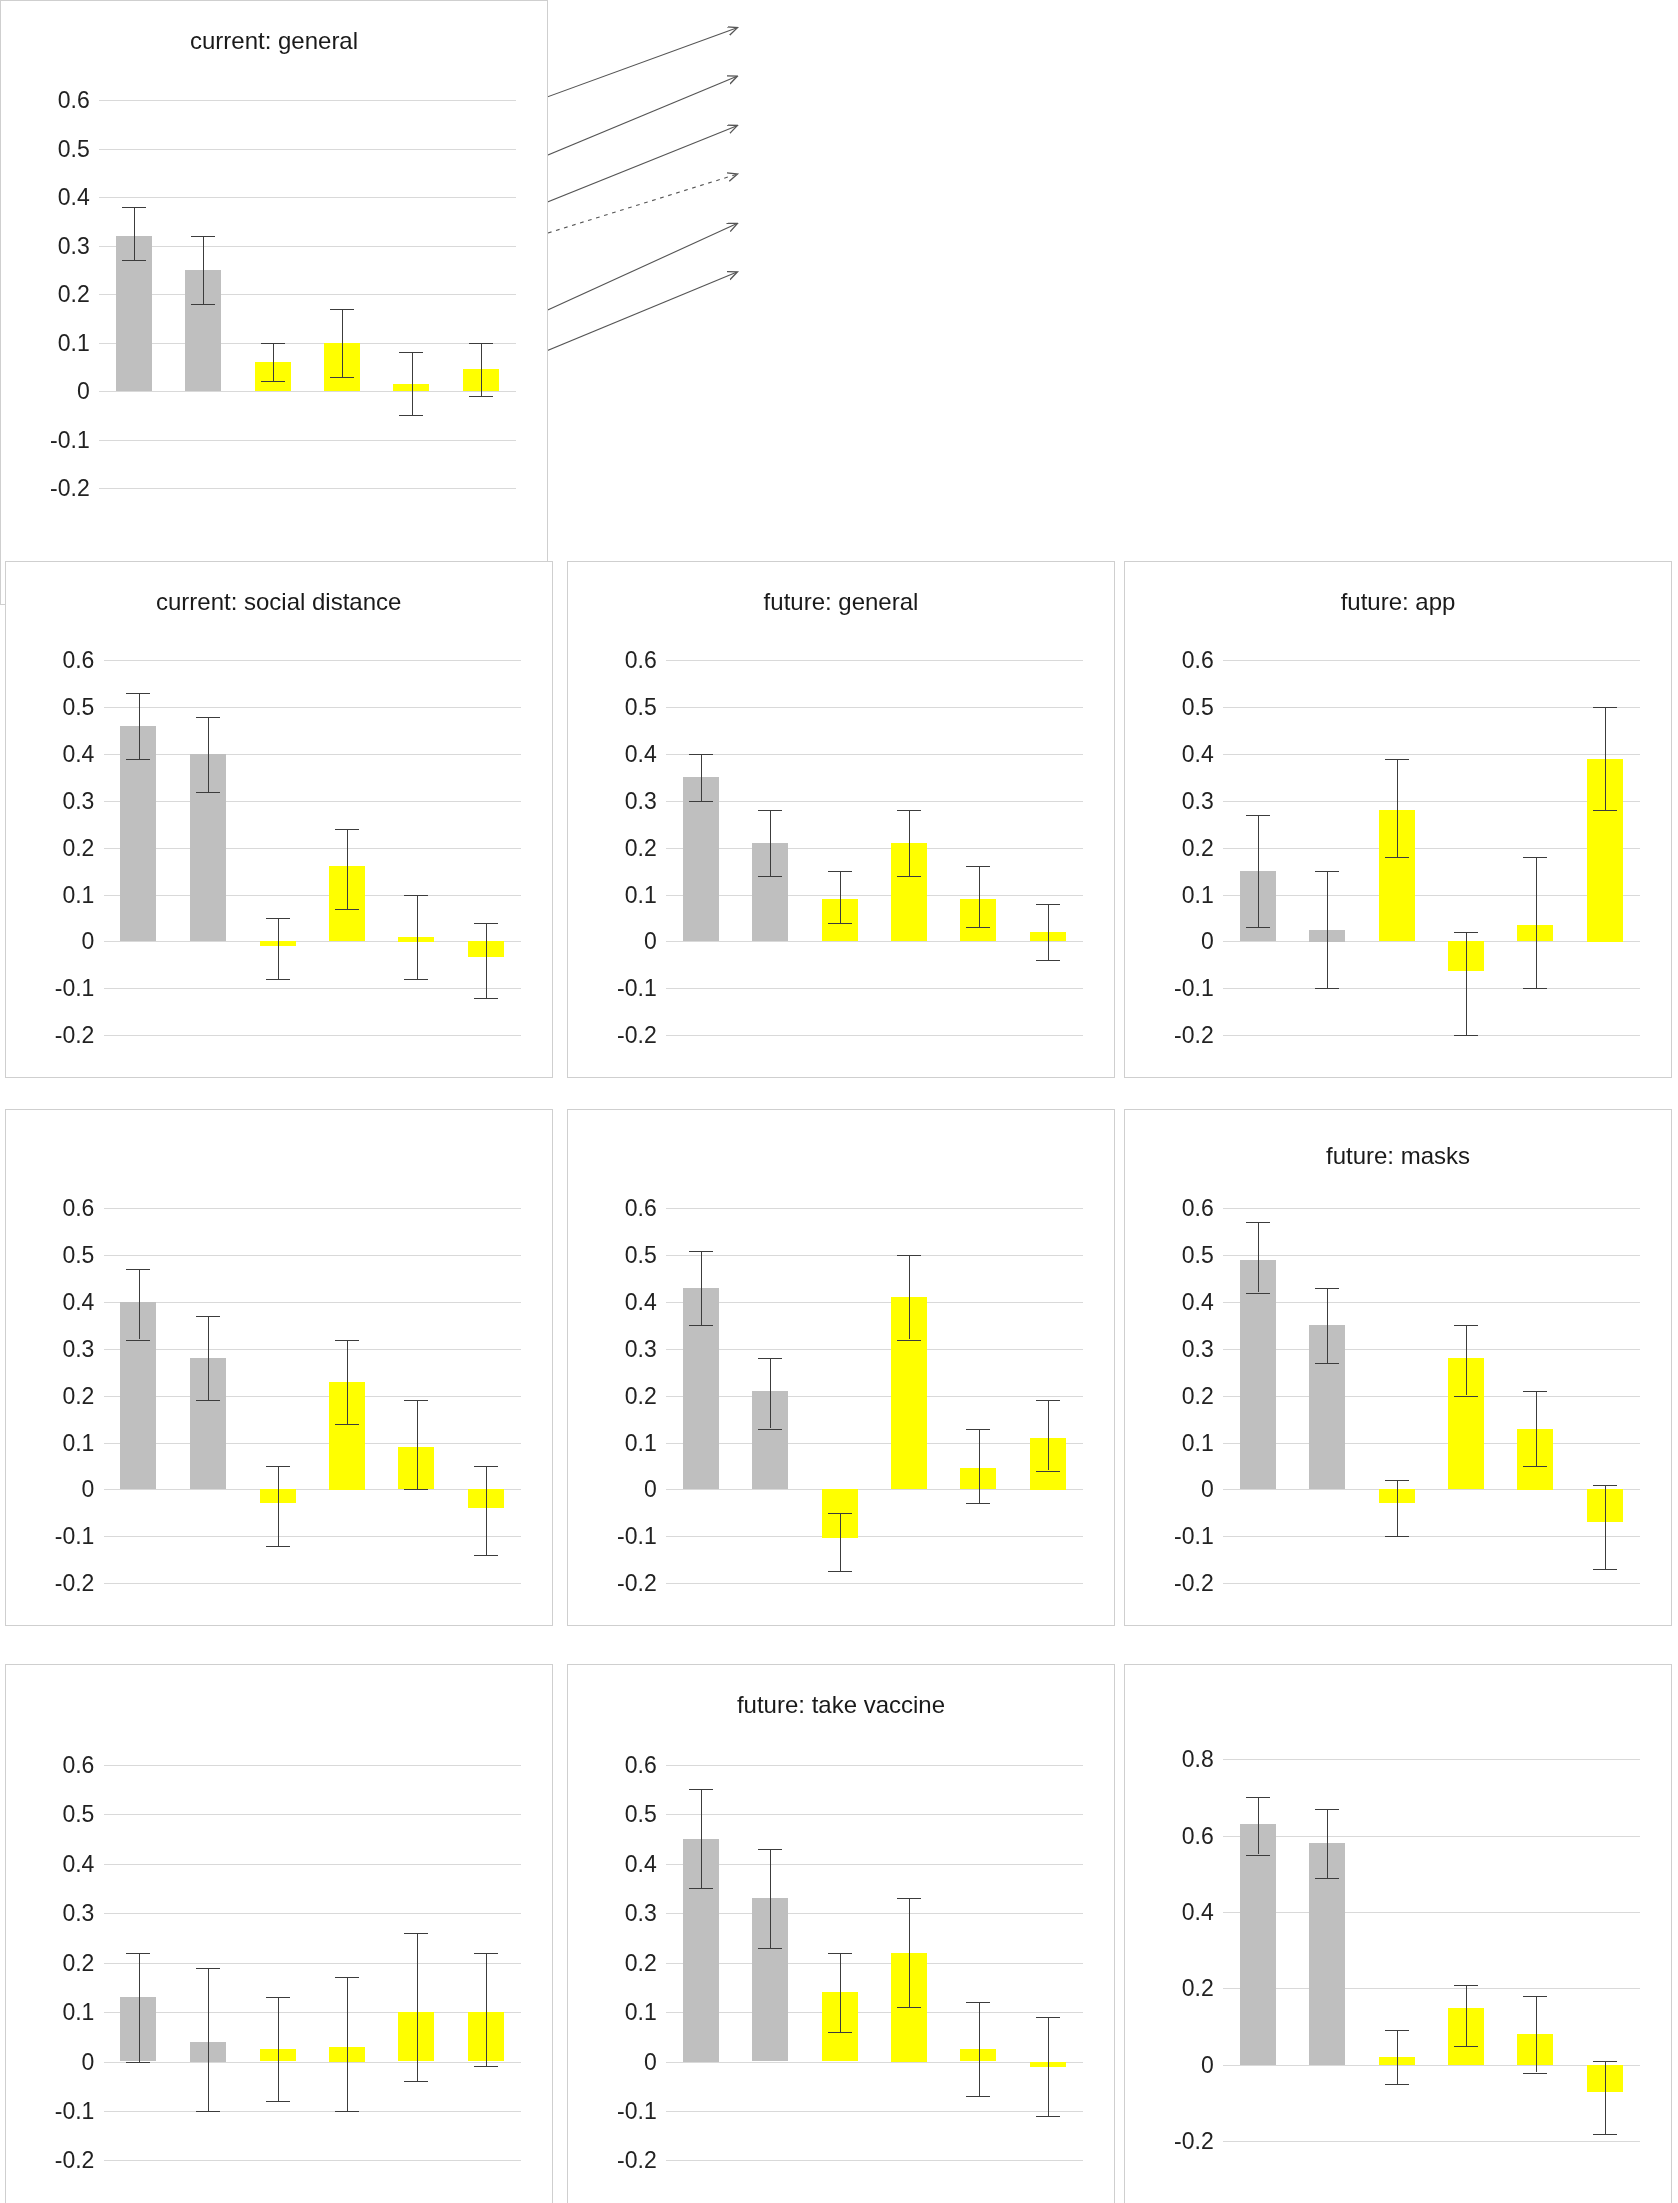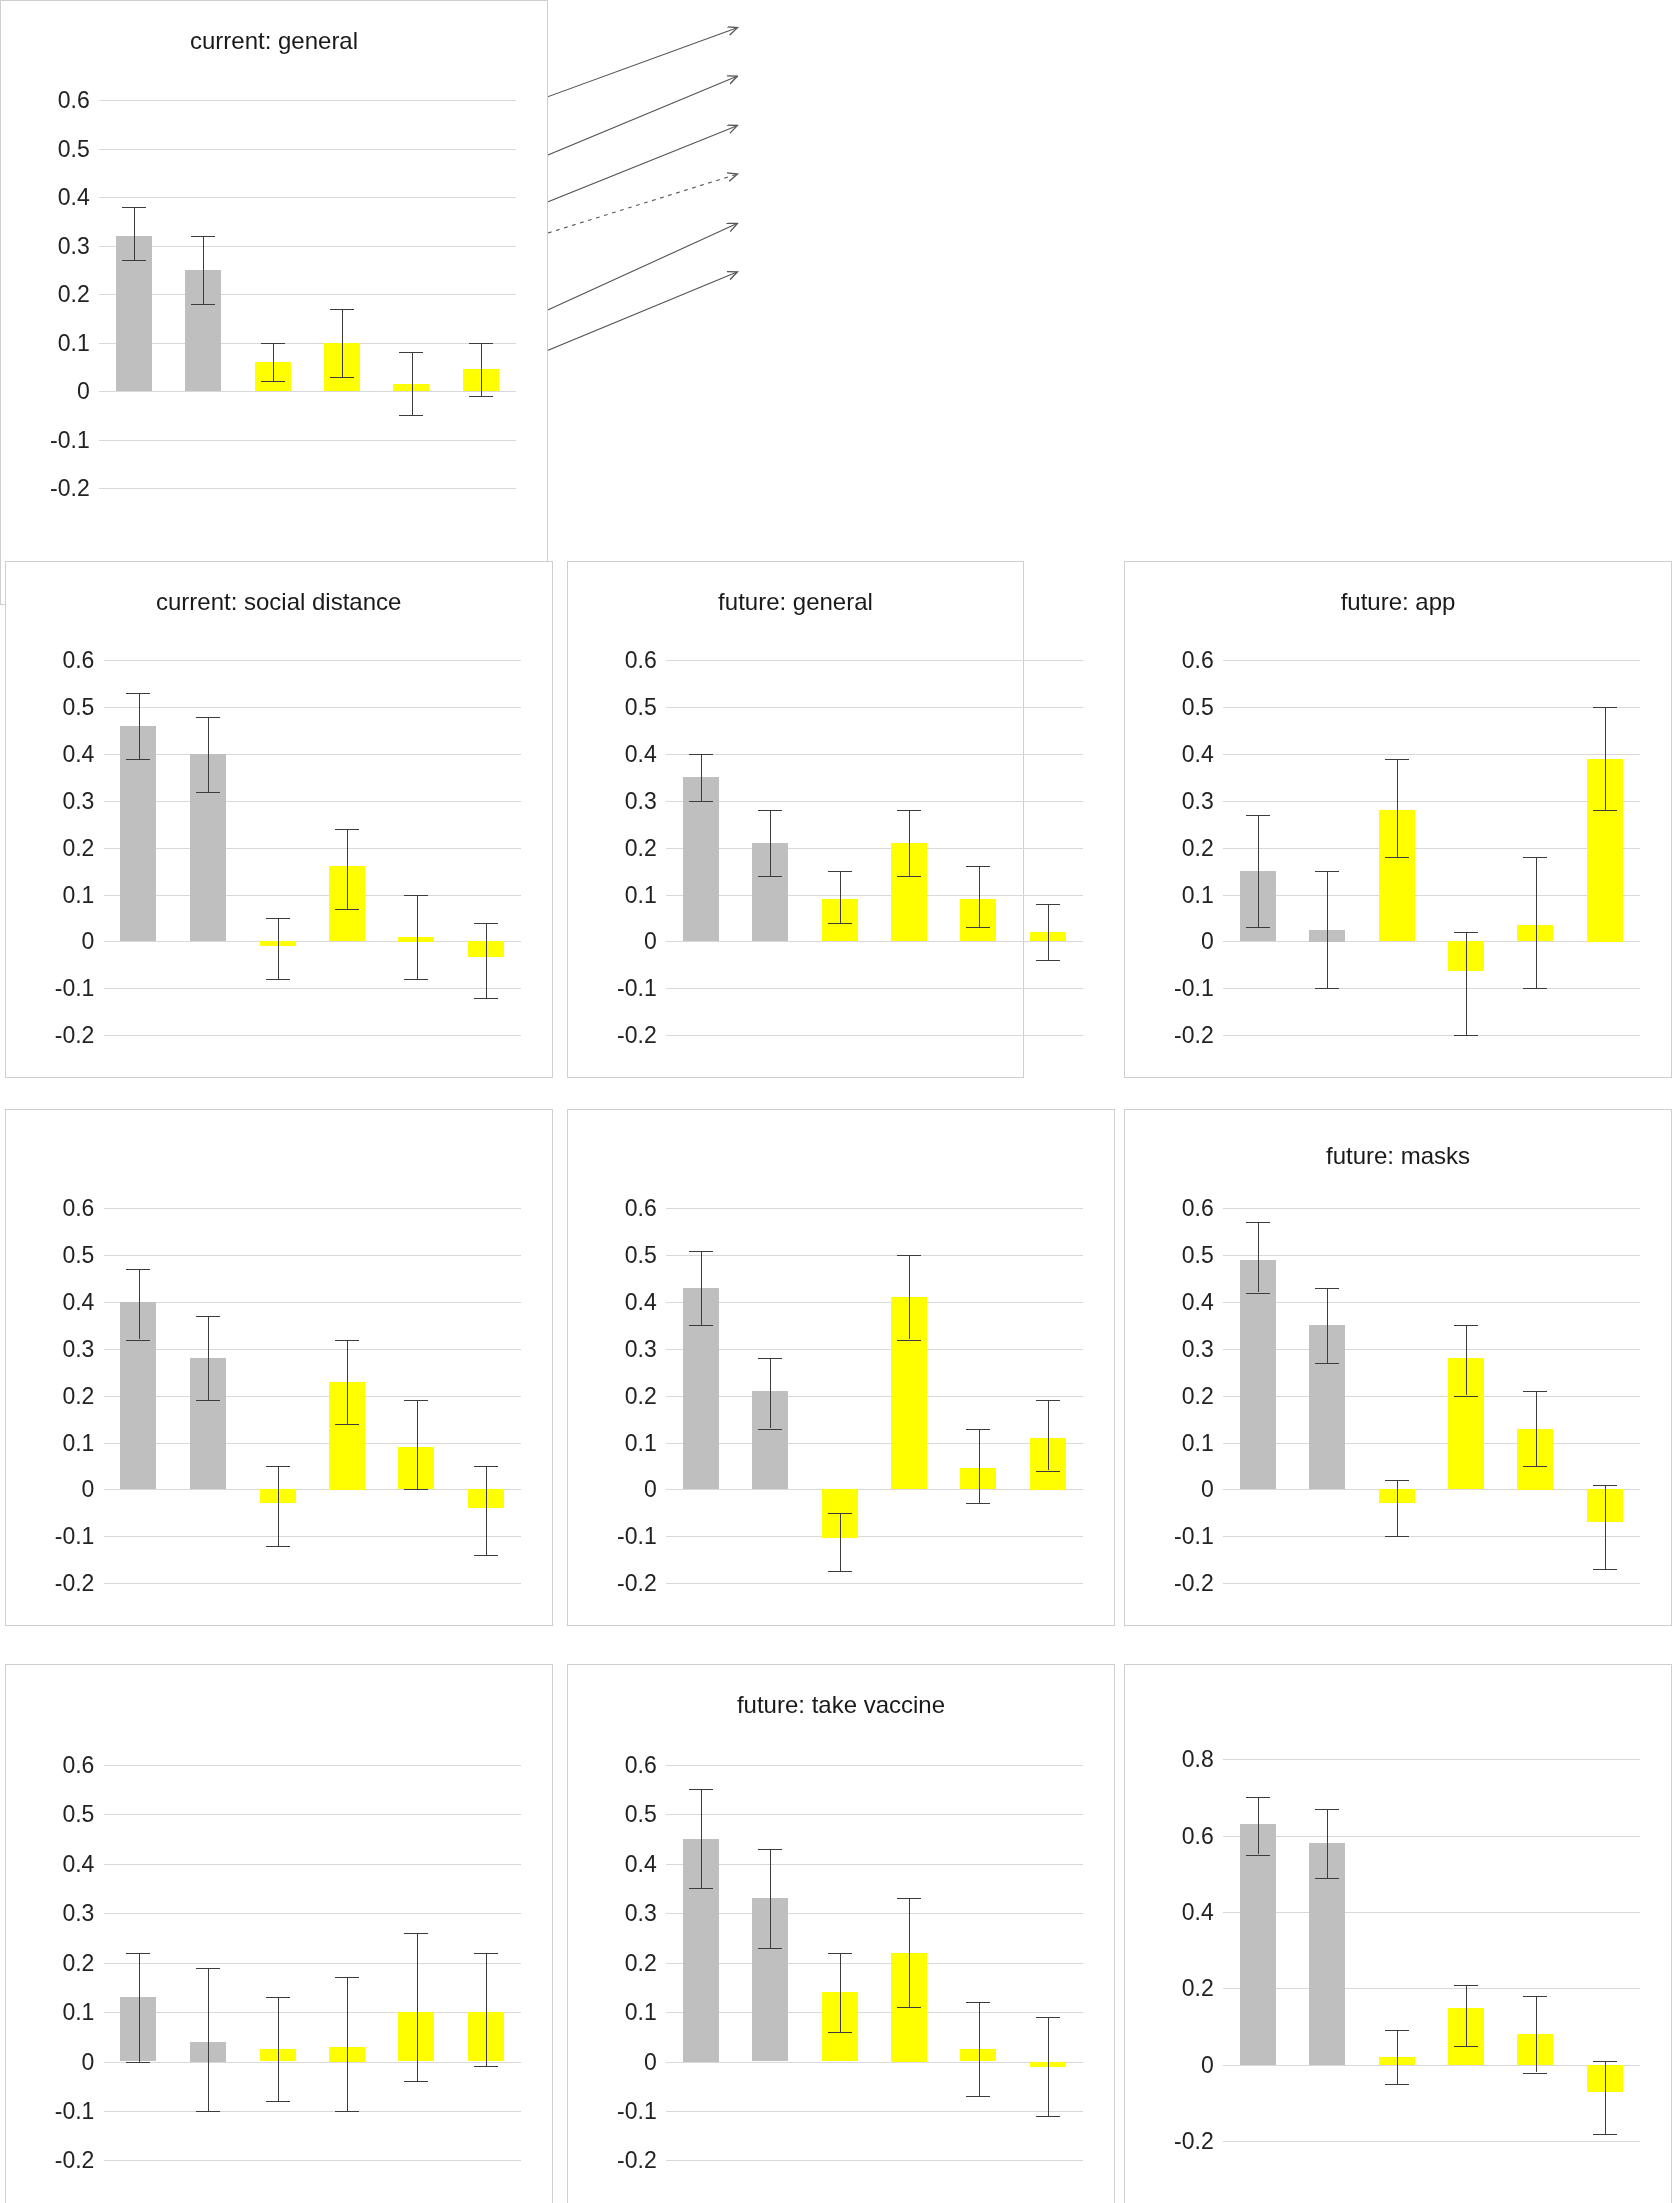--- a/index.html
+++ b/index.html
@@ -134,21 +134,21 @@
         <div class="bar yellow" style="left: 294px; top: 300px; width: 36px; height: 4.7px;"></div>
         <div class="err" style="left: 313px; top: 258px; height: 84px;"></div>
         <div class="errcap" style="left: 300px; top: 258px; width: 24px;"></div>
         <div class="errcap" style="left: 300px; top: 342px; width: 24px;"></div>
         <div class="bar yellow" style="left: 364px; top: 304px; width: 36px; height: 16.4px;"></div>
         <div class="err" style="left: 382px; top: 286px; height: 75px;"></div>
         <div class="errcap" style="left: 370px; top: 286px; width: 24px;"></div>
         <div class="errcap" style="left: 370px; top: 361px; width: 24px;"></div>
       </div>
     </div>
-    <div class="panel" style="left: 567px; top: 561px; width: 457px; height: 517px;">
+    <div class="panel" style="left: 567px; top: 561px; width: 548px; height: 517px;">
       <div class="panel-title" style="top: 26px;">future: general</div>
       <div class="plot" style="left: 98px; top: 75px; width: 417px; height: 398px;">
         <div class="gridline" style="top: 398px;"></div>
         <div class="ylab" style="top: 398px;">-0.2</div>
         <div class="gridline" style="top: 351px;"></div>
         <div class="ylab" style="top: 351px;">-0.1</div>
         <div class="zeroline" style="top: 304px;"></div>
         <div class="ylab" style="top: 304px;">0</div>
         <div class="gridline" style="top: 258px;"></div>
         <div class="ylab" style="top: 258px;">0.1</div>

